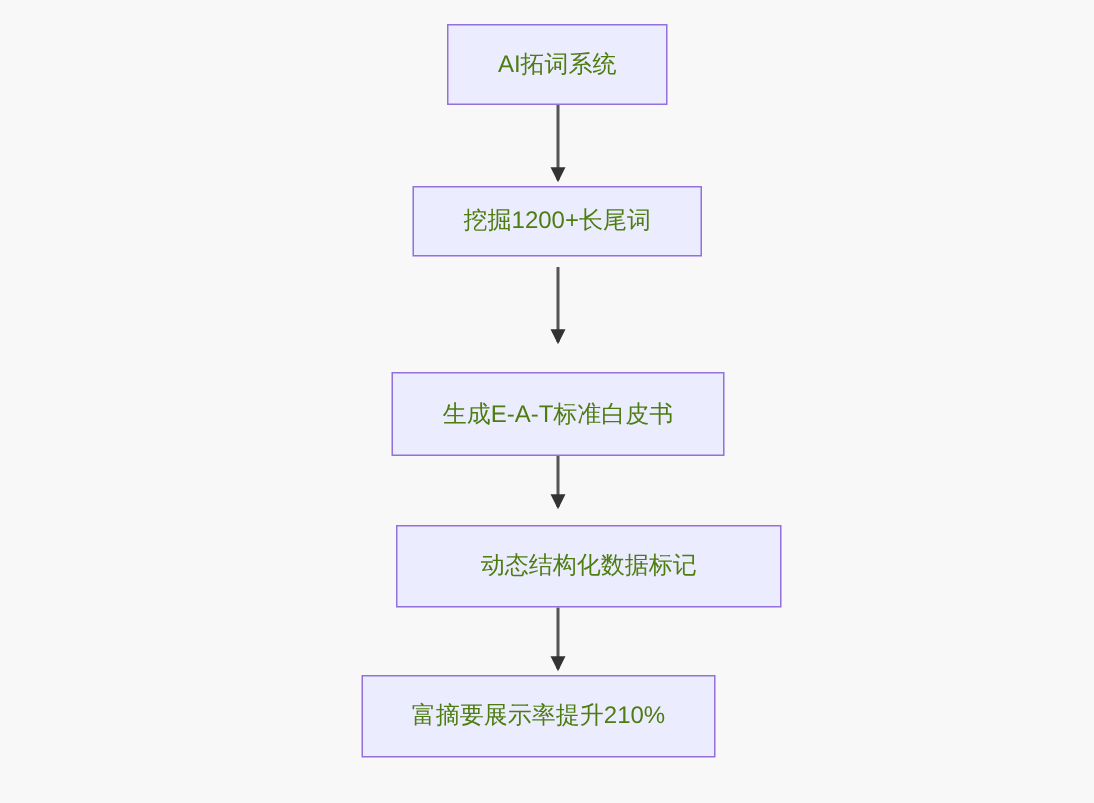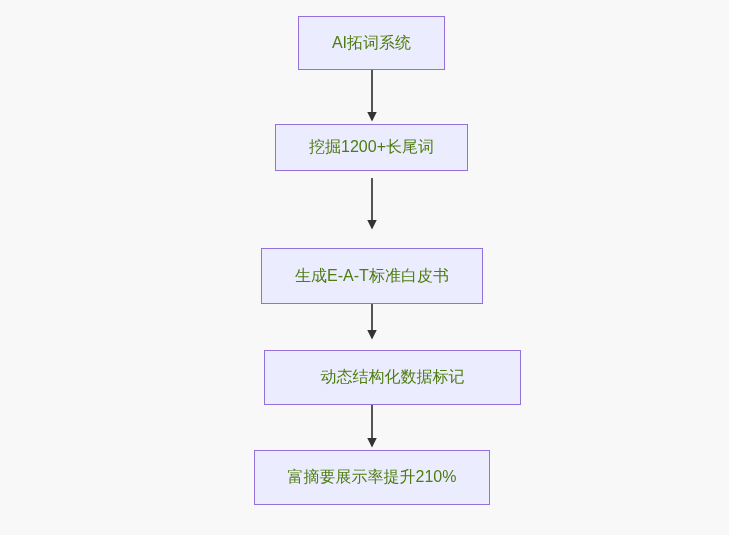--- a/index.html
+++ b/index.html
@@ -34,21 +34,21 @@
     border: 1.5px solid #9370DB;
     color: #4d7c0f;
     font-size: 16px;
     white-space: nowrap;
     text-align: left;
   }
   #node-0 { left: 298px; top:  16px; width: 147px; height: 54px; }
   #node-1 { left: 275px; top: 124px; width: 193px; height: 47px; }
   #node-2 { left: 261px; top: 248px; width: 222px; height: 56px; }
   #node-3 { left: 264px; top: 328px; width: 257px; height: 55px; margin-top: 22px; }
-  #node-4 { left: 254px; top: 450px; width: 236px; height: 55px; }
+  #node-4 { left: 241px; top: 450px; width: 236px; height: 55px; }
 </style>
 </head>
 <body>
 
 <div class="canvas">
 
   <svg class="edges-layer" width="729" height="535" viewBox="0 0 729 535" xmlns="http://www.w3.org/2000/svg">
     <defs>
       <marker id="arrowhead" markerUnits="userSpaceOnUse" markerWidth="12" markerHeight="12" refX="8.5" refY="5" orient="auto">
         <polygon points="0,0 10,5 0,10" fill="#333333"></polygon>

